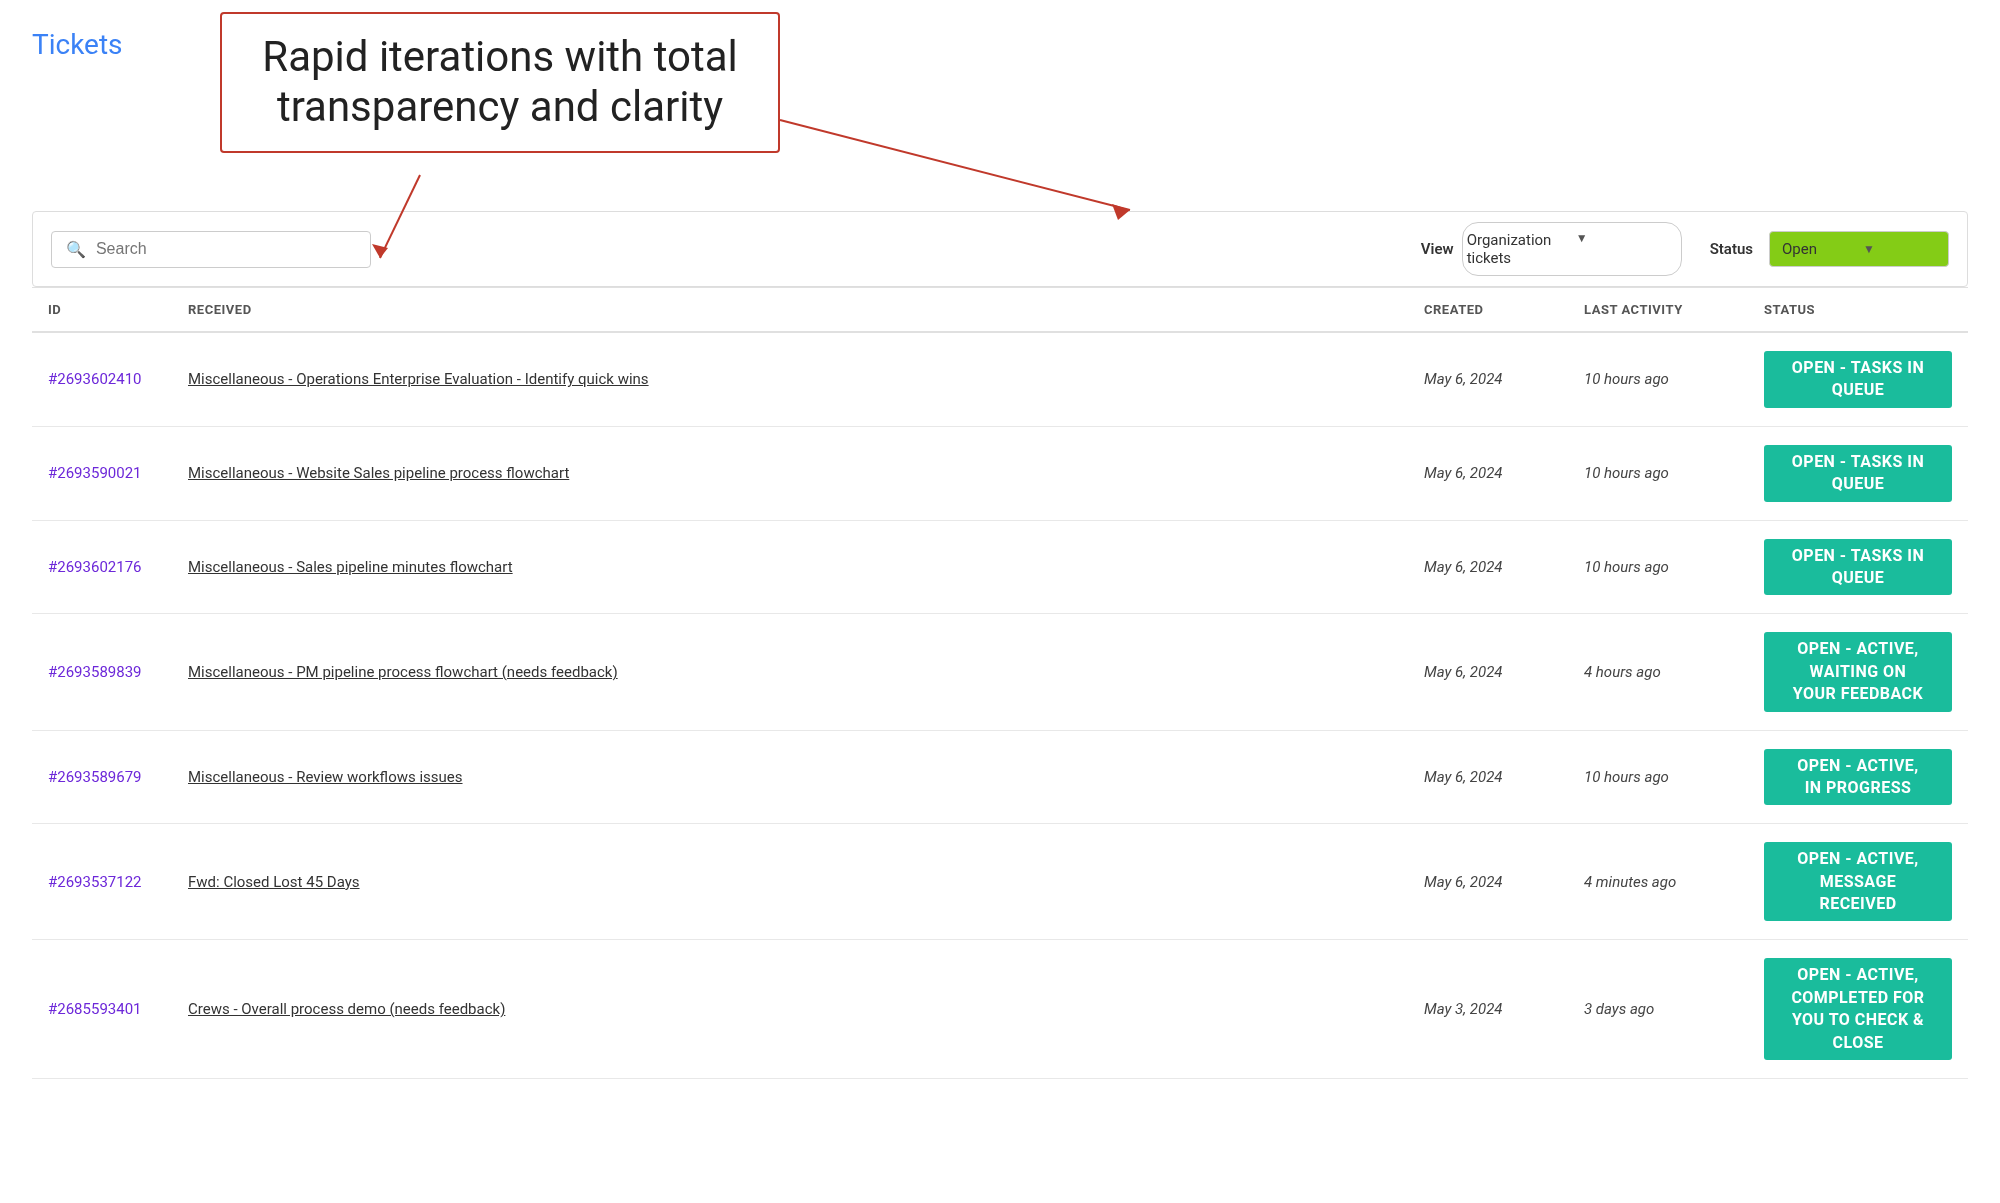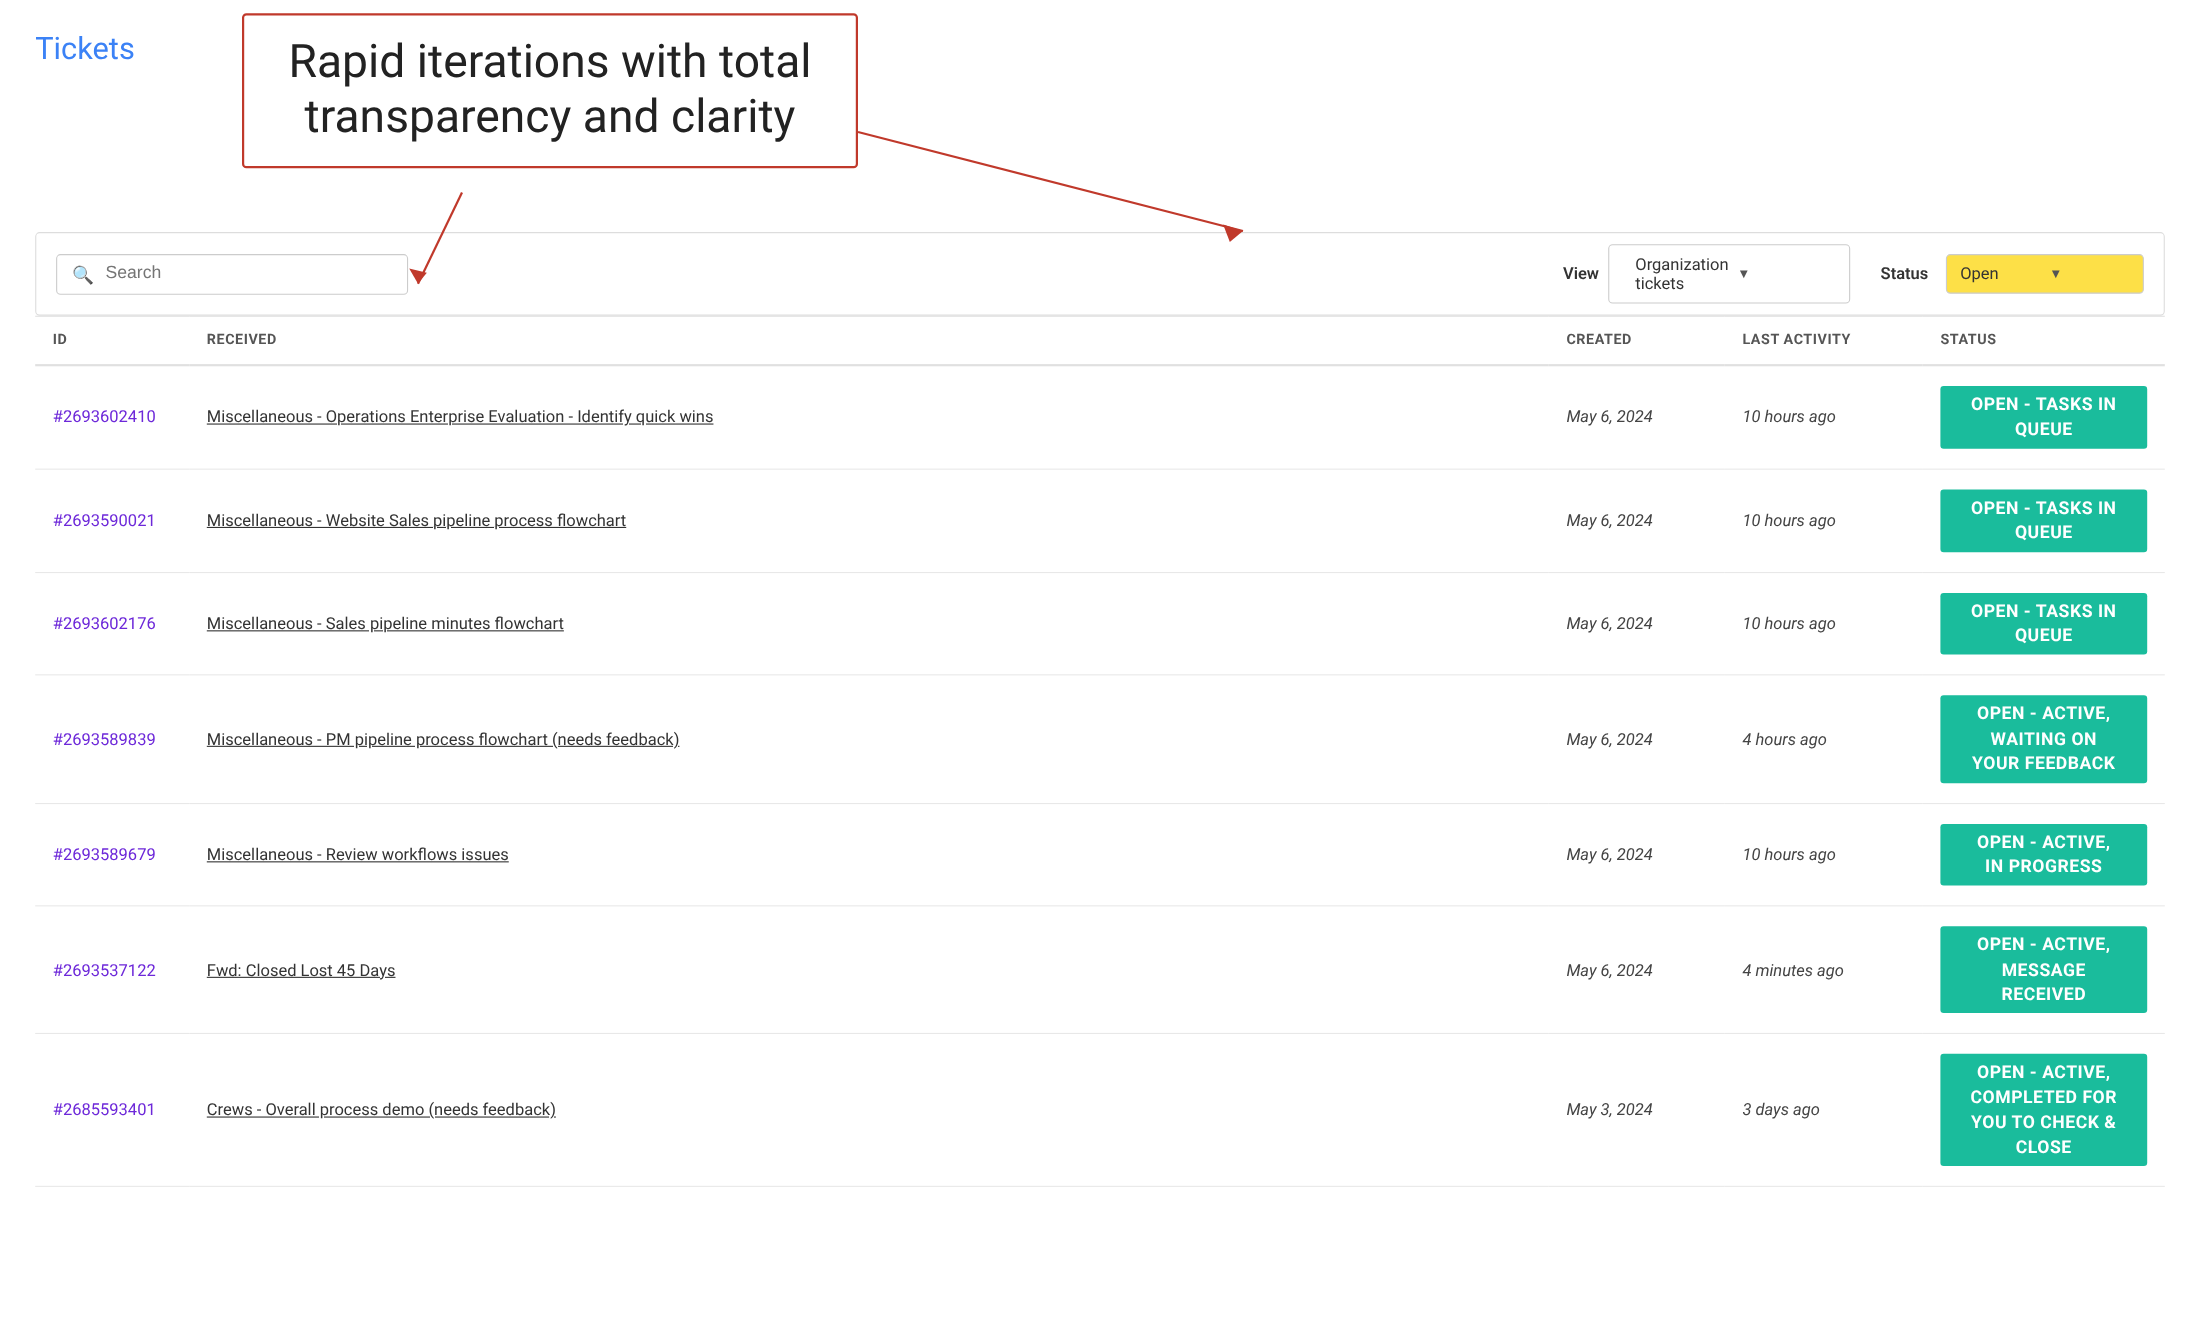--- a/index.html
+++ b/index.html
@@ -90,24 +90,24 @@
     }
     .toolbar-spacer { flex: 1; }
     .view-label, .status-label {
       font-size: 15px;
       font-weight: 600;
       color: #333;
       margin-right: 8px;
     }
     .select-wrapper {
       display: flex;
-      align-items: center;
+      align-items: flex-start;
       border: 1px solid #ccc;
-      border-radius: 4px;
-      padding: 8px 24px;
+      border-radius: 16px;
+      padding: 8px 4px;
       font-size: 15px;
       color: #333;
       background: #fff;
       min-width: 220px;
       cursor: pointer;
       gap: 8px;
     }
     .select-wrapper span { flex: 1; }
     .chevron-icon { color: #555; font-size: 12px; }
     .status-wrapper {
@@ -117,21 +117,21 @@
       gap: 8px;
     }
     .status-select {
       display: flex;
       align-items: center;
       border: 1px solid #ccc;
       border-radius: 4px;
       padding: 8px 12px;
       font-size: 15px;
       color: #333;
-      background: #fde047;
+      background: #84cc16;
       min-width: 180px;
       cursor: pointer;
       gap: 8px;
     }
     .status-select span { flex: 1; }
 
     
     .tickets-table {
       width: 100%;
       border-collapse: collapse;

